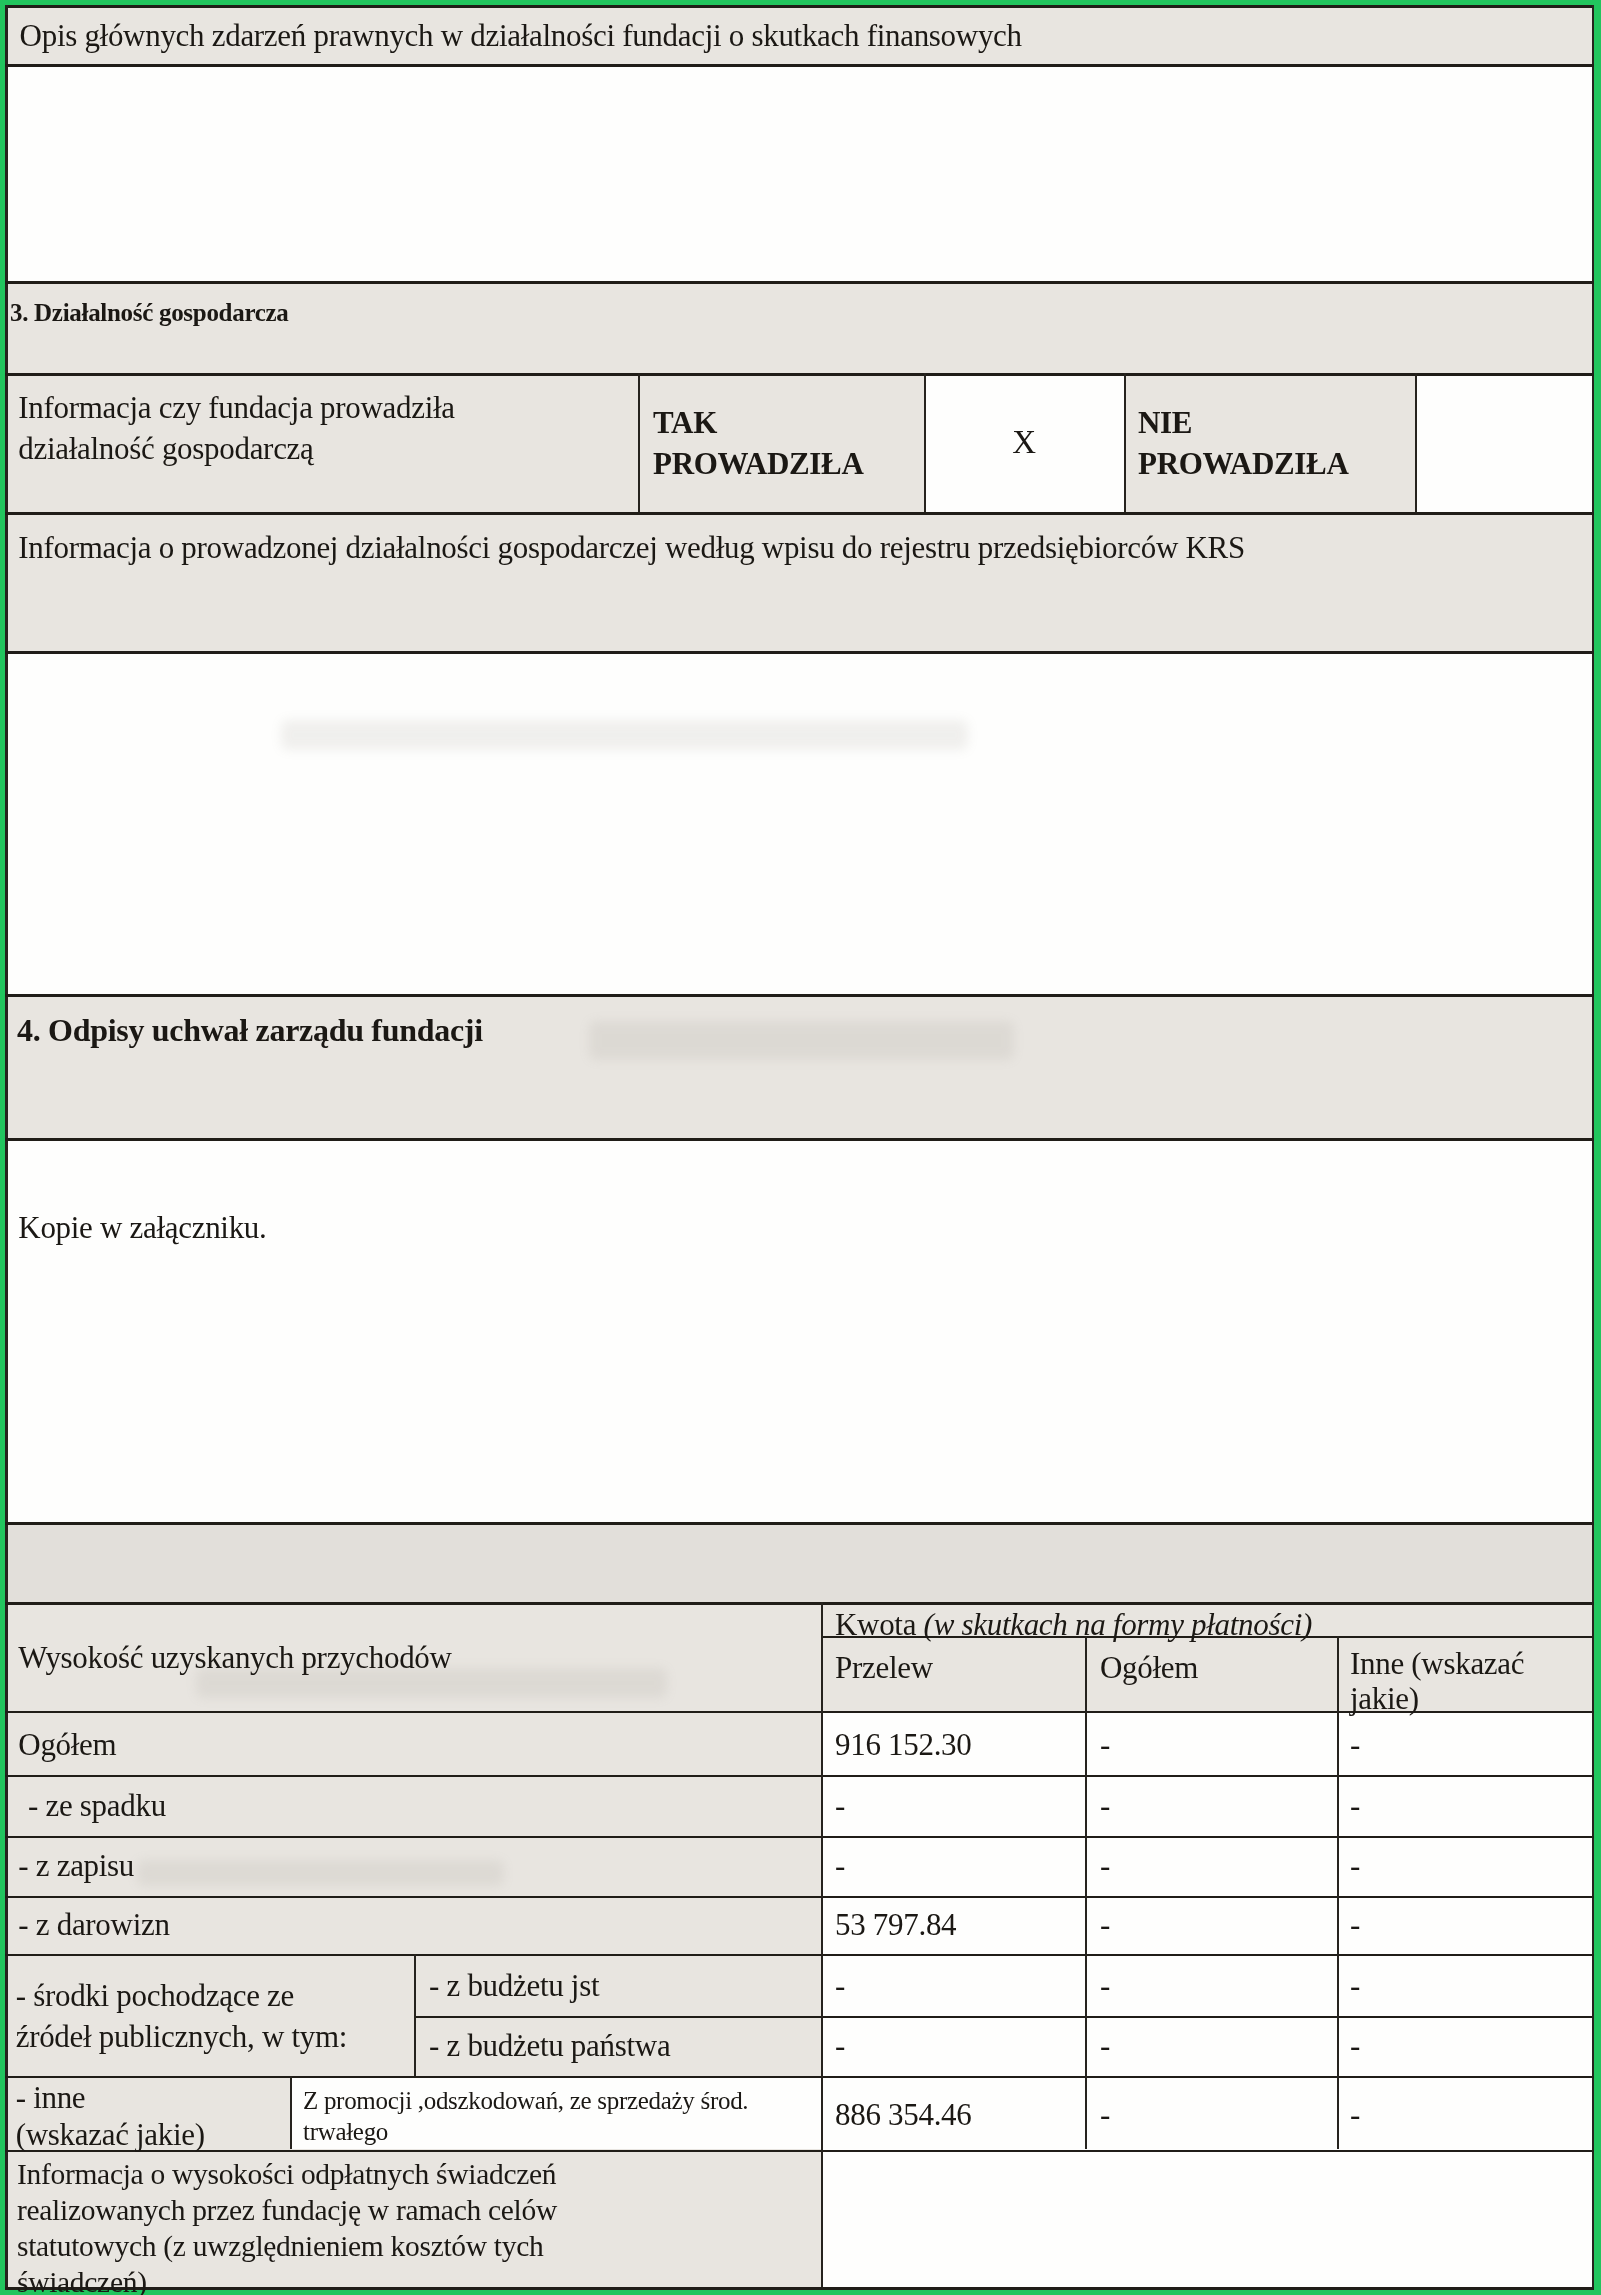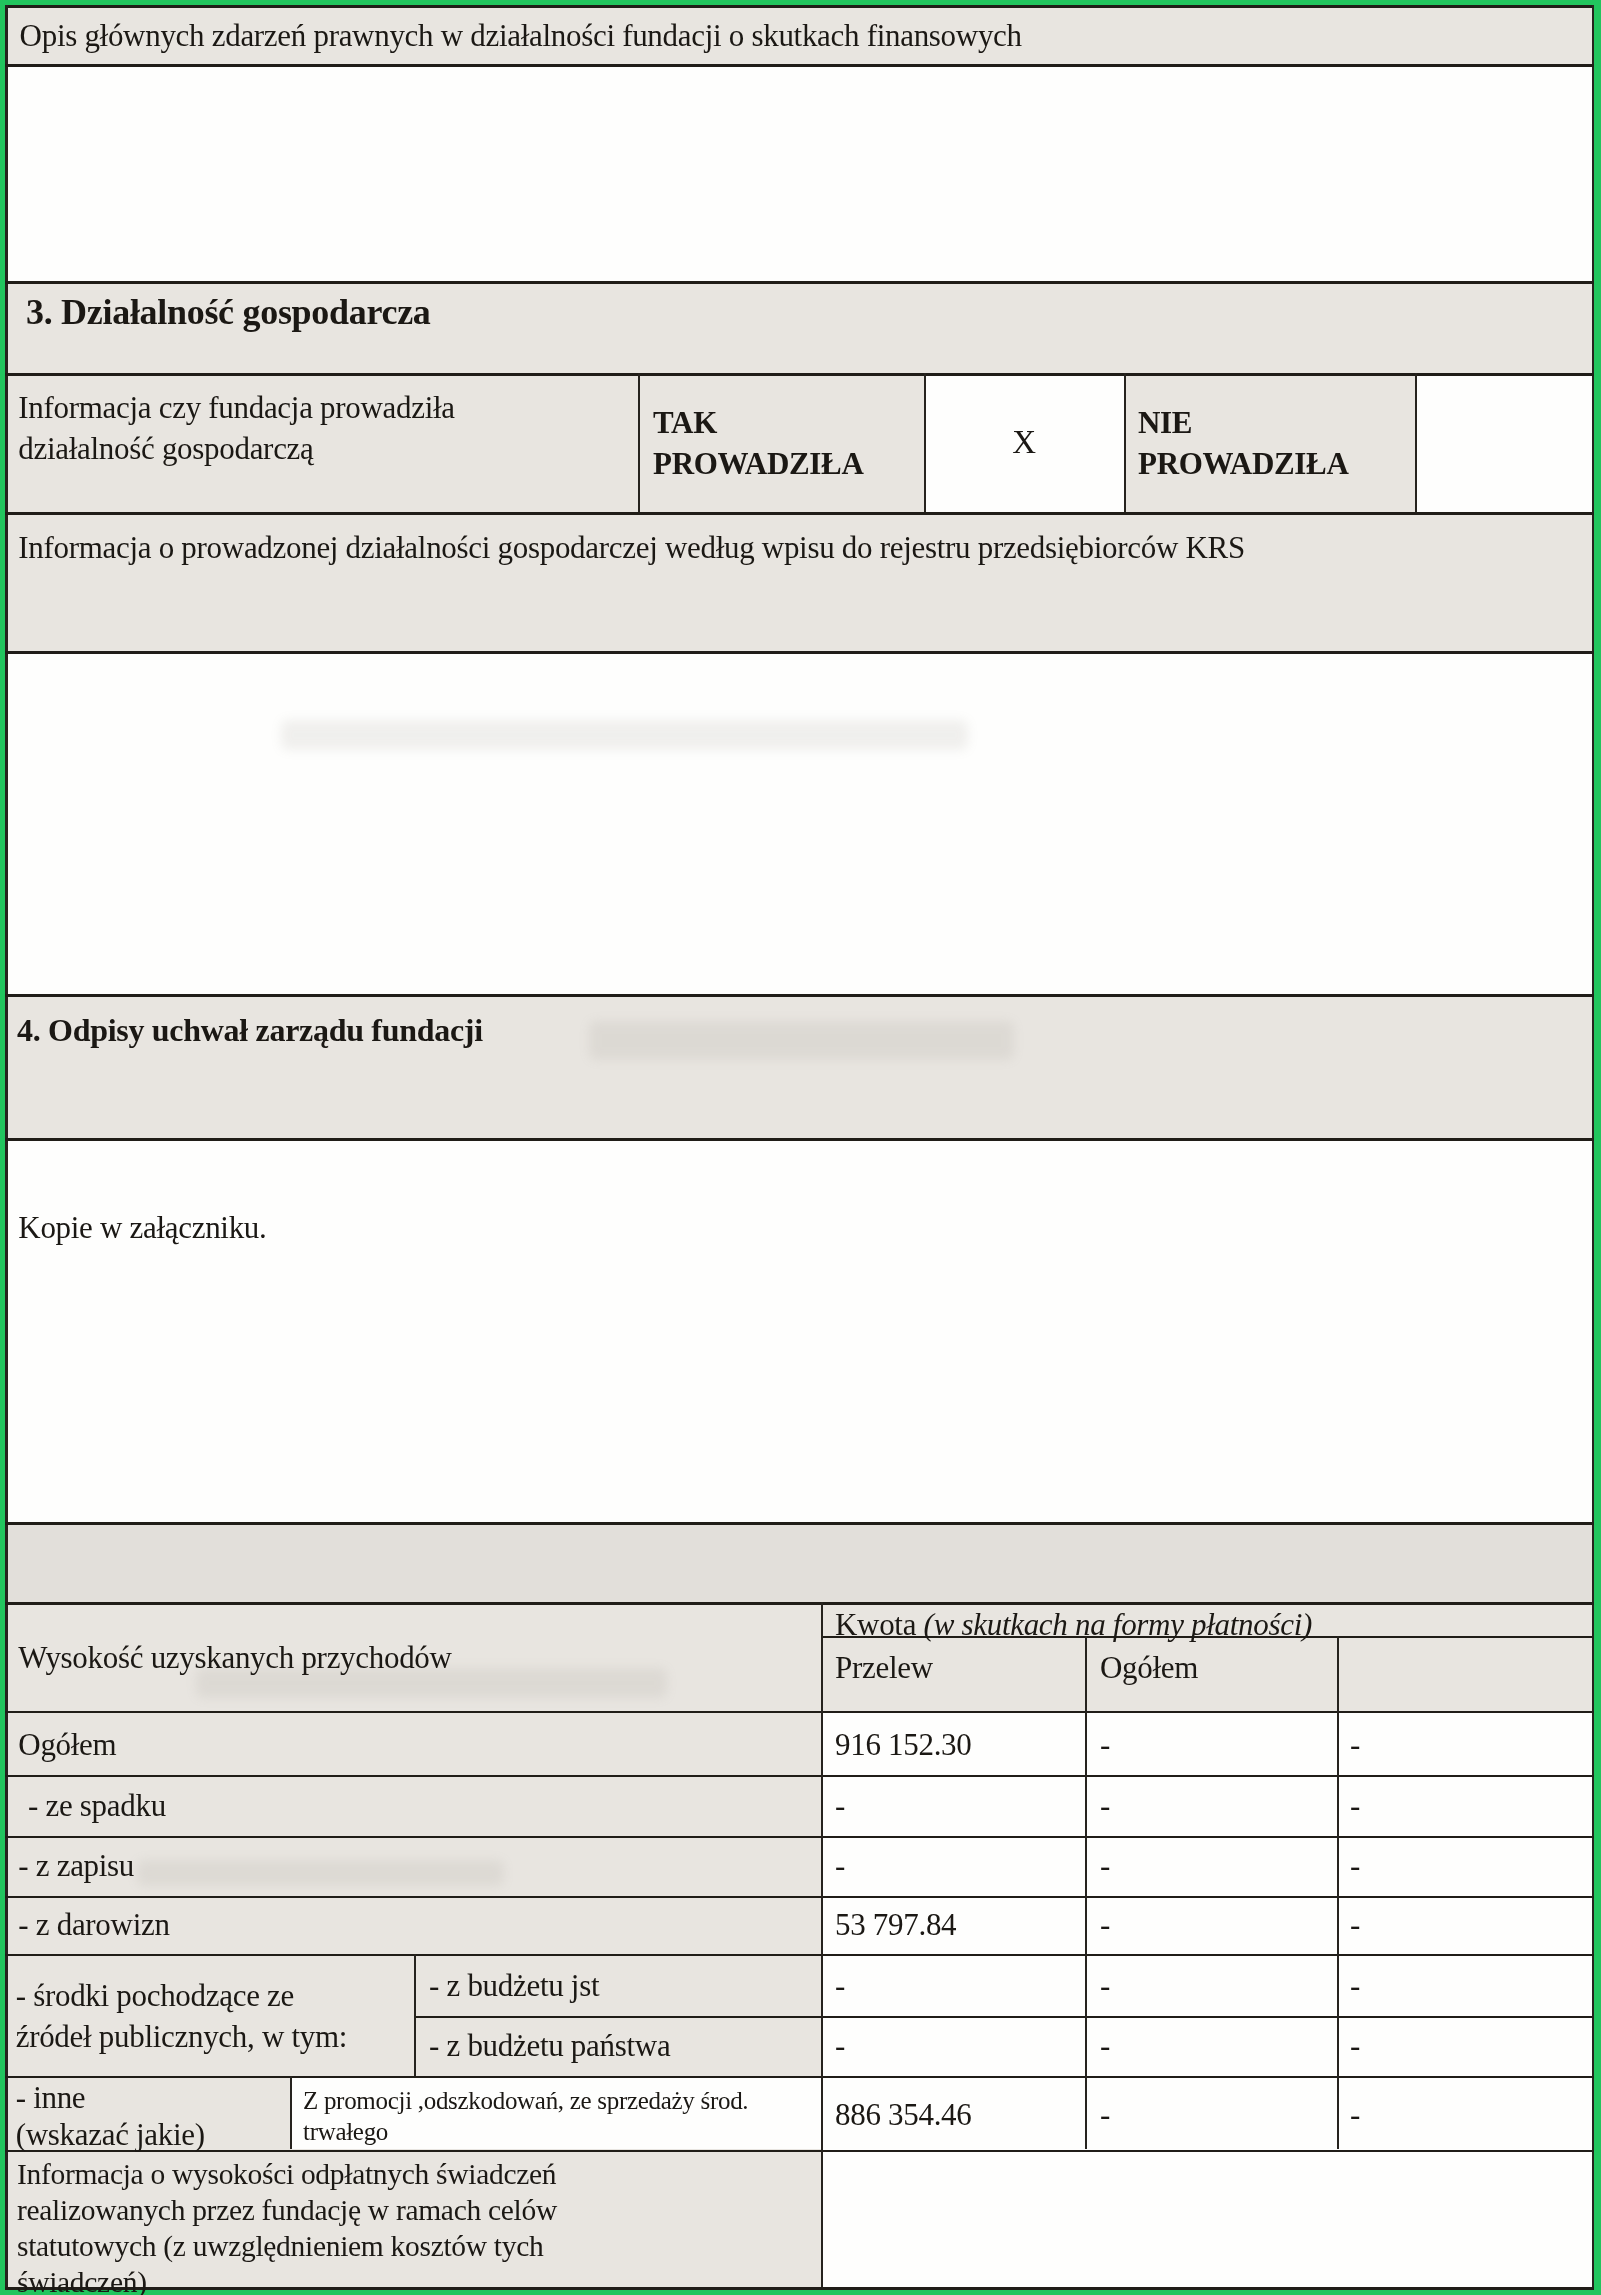--- a/index.html
+++ b/index.html
@@ -78,21 +78,21 @@
   <div class="vline" style="left:1124px;top:373px;height:139px"></div>
   <div class="vline" style="left:1415px;top:373px;height:139px"></div>
   <div class="vline" style="left:821px;top:1602px;height:685px"></div>
   <div class="vline" style="left:1085px;top:1636px;height:513px"></div>
   <div class="vline" style="left:1337px;top:1636px;height:513px"></div>
   <div class="vline" style="left:414px;top:1954px;height:122px"></div>
   <div class="vline" style="left:290px;top:2076px;height:73px"></div>
 
   <div class="txt" style="left:19.6px;top:15.7px;width:1558px">Opis głównych zdarzeń prawnych w działalności fundacji o skutkach finansowych</div>
 
-  <div class="txt b" style="left:26px;top:293px;font-size:36px">3. Działalność gospodarcza</div>
+  <div class="txt b" style="left:10px;top:293px;font-size:25px">3. Działalność gospodarcza</div>
 
   <div class="txt" style="left:18.3px;top:387px;width:602px;line-height:41px">Informacja czy fundacja prowadziła
 działalność gospodarczą</div>
   <div class="txt b" style="left:653px;top:402px;width:262px;line-height:41px">TAK
 PROWADZIŁA</div>
   <div class="txt ctr" style="left:924px;top:423px;width:200px;font-size:33px">X</div>
   <div class="txt b" style="left:1138px;top:402px;width:275px;line-height:41px">NIE
 PROWADZIŁA</div>
   <div class="txt ctr" style="left:1415px;top:423px;width:179px;font-size:33px"></div>
 
@@ -100,20 +100,22 @@
   <div class="txt" style="left:18.3px;top:668px;width:1564px"></div>
 
   <div class="txt b" style="left:17px;top:1011px;font-size:32px">4. Odpisy uchwał zarządu fundacji</div>
   <div class="txt" style="left:18.3px;top:1208px;width:1047px">Kopie w załączniku.</div>
 
 
   <div class="txt" style="left:18.3px;top:1638px;width:785px">Wysokość uzyskanych przychodów</div>
   <div class="txt" style="left:835px;top:1605px;width:753px;white-space:nowrap"><span>Kwota </span><span class="it">(w skutkach na formy płatności)</span></div>
   <div class="txt" style="left:835px;top:1648px">Przelew</div>
   <div class="txt" style="left:1100px;top:1648px">Ogółem</div>
+  <div class="txt" style="left:1350px;top:1646px;width:242px;line-height:35px">Inne (wskazać
+jakie)</div>
 
   <div class="txt" style="left:18.3px;top:1725px">Ogółem</div>
   <div class="txt" style="left:835px;top:1725px">916 152.30</div>
   <div class="txt" style="left:1100px;top:1725px">-</div>
   <div class="txt" style="left:1350px;top:1725px">-</div>
 
   <div class="txt" style="left:28px;top:1786px">- ze spadku</div>
   <div class="txt" style="left:835px;top:1786px">-</div>
   <div class="txt" style="left:1100px;top:1786px">-</div>
   <div class="txt" style="left:1350px;top:1786px">-</div>

